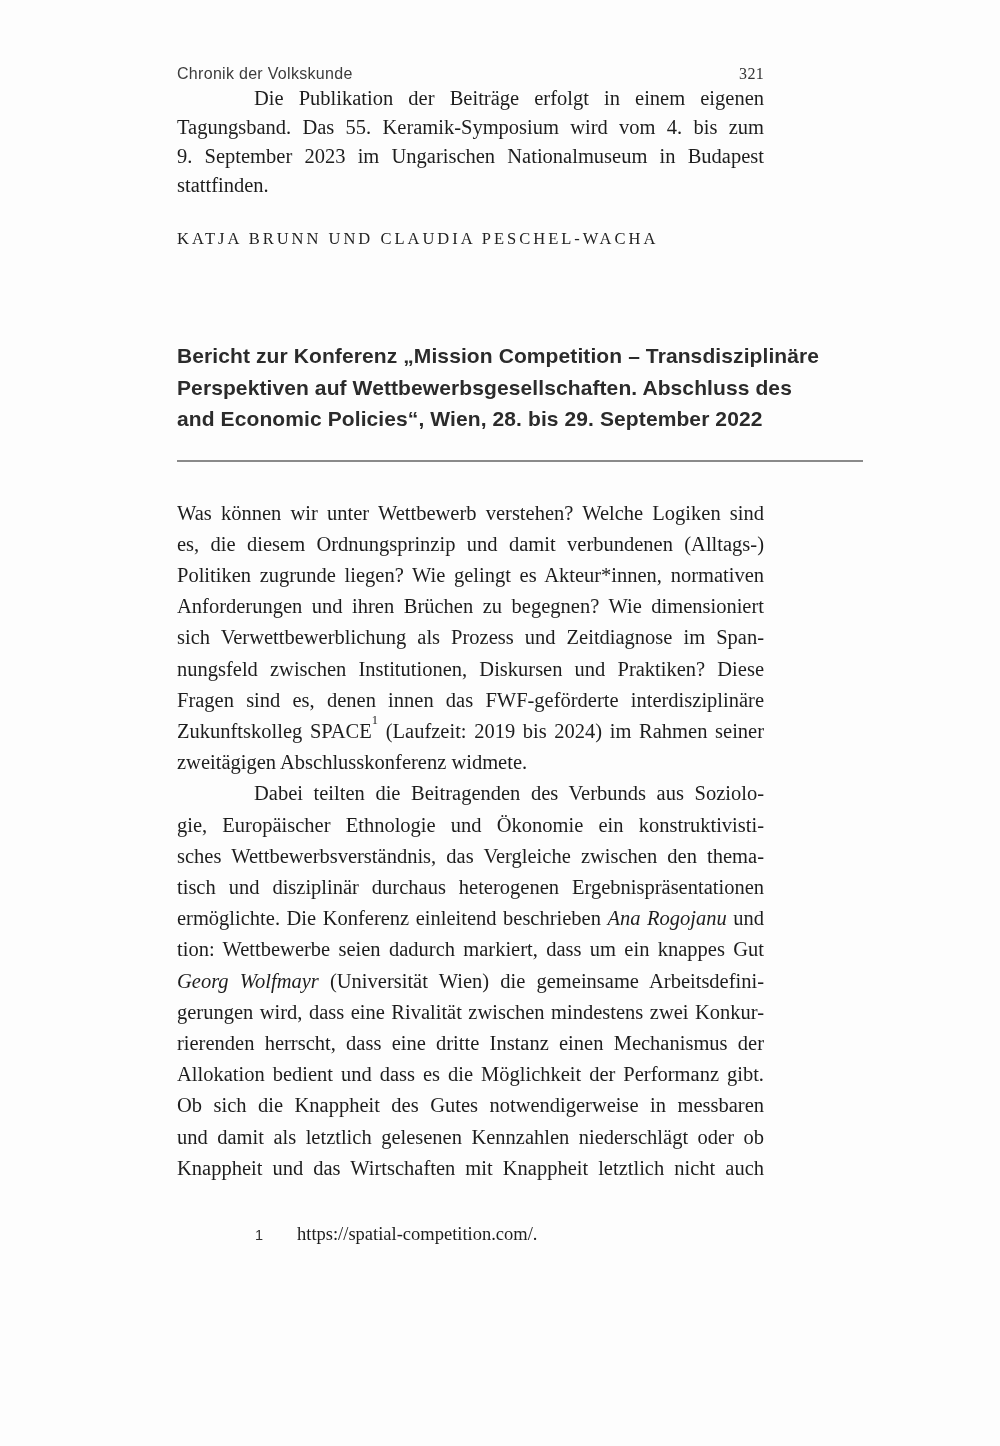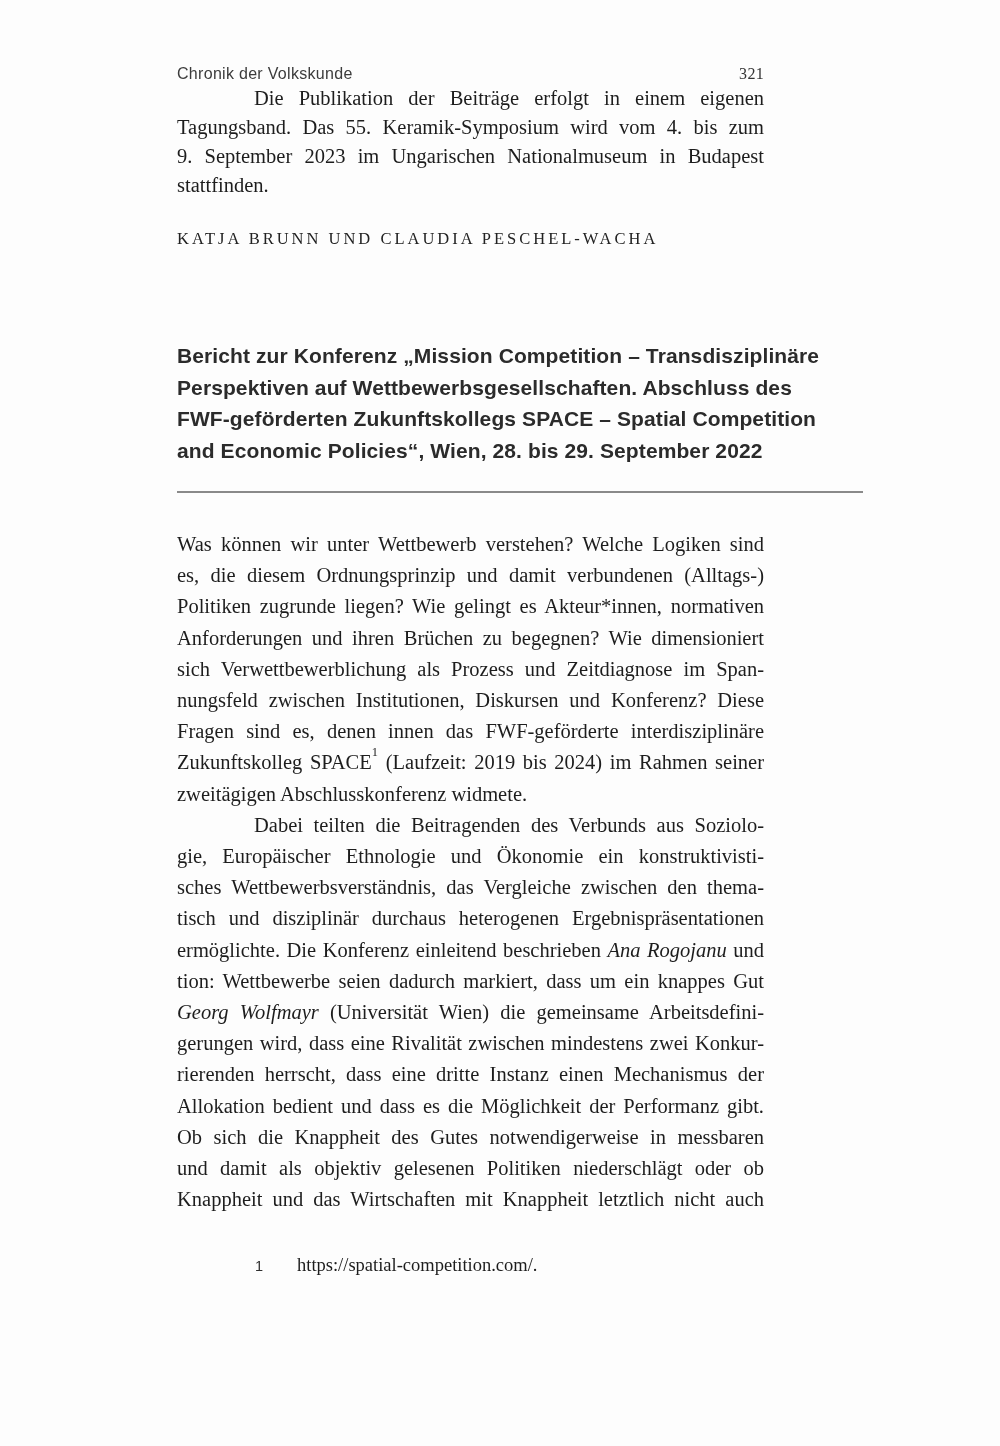--- a/index.html
+++ b/index.html
@@ -126,53 +126,52 @@
       <div class="line">Tagungsband. Das 55. Keramik-Symposium wird vom 4. bis zum</div>
       <div class="line">9. September 2023 im Ungarischen Nationalmuseum in Budapest</div>
       <div class="line last">stattfinden.</div>
     </div>
 
     <div class="authors">Katja Brunn und Claudia Peschel-Wacha</div>
 
     <div class="article-title">
       <div class="tline">Bericht zur Konferenz „Mission Competition – Transdisziplinäre</div>
       <div class="tline">Perspektiven auf Wettbewerbsgesellschaften. Abschluss des</div>
-      <div class="tline">FWF-geförderten Zukunftskollegs SPACE – Spatial Competition</div>
       <div class="tline">and Economic Policies“, Wien, 28. bis 29. September 2022</div>
     </div>
 
     <div class="rule"></div>
 
     <div class="body-text serif">
 
       <div>
         <div class="line">Was können wir unter Wettbewerb verstehen? Welche Logiken sind</div>
         <div class="line">es, die diesem Ordnungsprinzip und damit verbundenen (Alltags-)</div>
         <div class="line">Politiken zugrunde liegen? Wie gelingt es Akteur*innen, normativen</div>
         <div class="line">Anforderungen und ihren Brüchen zu begegnen? Wie dimensioniert</div>
         <div class="line">sich Verwettbewerblichung als Prozess und Zeitdiagnose im Span-</div>
-        <div class="line">nungsfeld zwischen Institutionen, Diskursen und Konferenz? Diese</div>
+        <div class="line">nungsfeld zwischen Institutionen, Diskursen und Praktiken? Diese</div>
         <div class="line">Fragen sind es, denen innen das FWF-geförderte interdisziplinäre</div>
         <div class="line"><span>Zukunftskolleg SPACE</span><sup class="fnref">1</sup><span> (Laufzeit: 2019 bis 2024) im Rahmen seiner</span></div>
         <div class="line last">zweitägigen Abschlusskonferenz widmete.</div>
       </div>
 
       <div>
         <div class="line indent">Dabei teilten die Beitragenden des Verbunds aus Soziolo-</div>
         <div class="line">gie, Europäischer Ethnologie und Ökonomie ein konstruktivisti-</div>
         <div class="line">sches Wettbewerbsverständnis, das Vergleiche zwischen den thema-</div>
         <div class="line">tisch und disziplinär durchaus heterogenen Ergebnispräsentationen</div>
         <div class="line"><span>ermöglichte. Die Konferenz einleitend beschrieben </span><span class="it">Ana Rogojanu</span><span> und</span></div>
         <div class="line">tion: Wettbewerbe seien dadurch markiert, dass um ein knappes Gut</div>
         <div class="line"><span class="it">Georg Wolfmayr</span><span> (Universität Wien) die gemeinsame Arbeitsdefini-</span></div>
         <div class="line">gerungen wird, dass eine Rivalität zwischen mindestens zwei Konkur-</div>
         <div class="line">rierenden herrscht, dass eine dritte Instanz einen Mechanismus der</div>
         <div class="line">Allokation bedient und dass es die Möglichkeit der Performanz gibt.</div>
         <div class="line">Ob sich die Knappheit des Gutes notwendigerweise in messbaren</div>
-        <div class="line">und damit als objektiv gelesenen Politiken niederschlägt oder ob</div>
+        <div class="line">und damit als letztlich gelesenen Kennzahlen niederschlägt oder ob</div>
         <div class="line">Knappheit und das Wirtschaften mit Knappheit letztlich nicht auch</div>
       </div>
 
     </div>
 
     <div class="footnote">
       <span class="num">1</span>
       <span class="fn-text">https://spatial-competition.com/.</span>
     </div>
 

